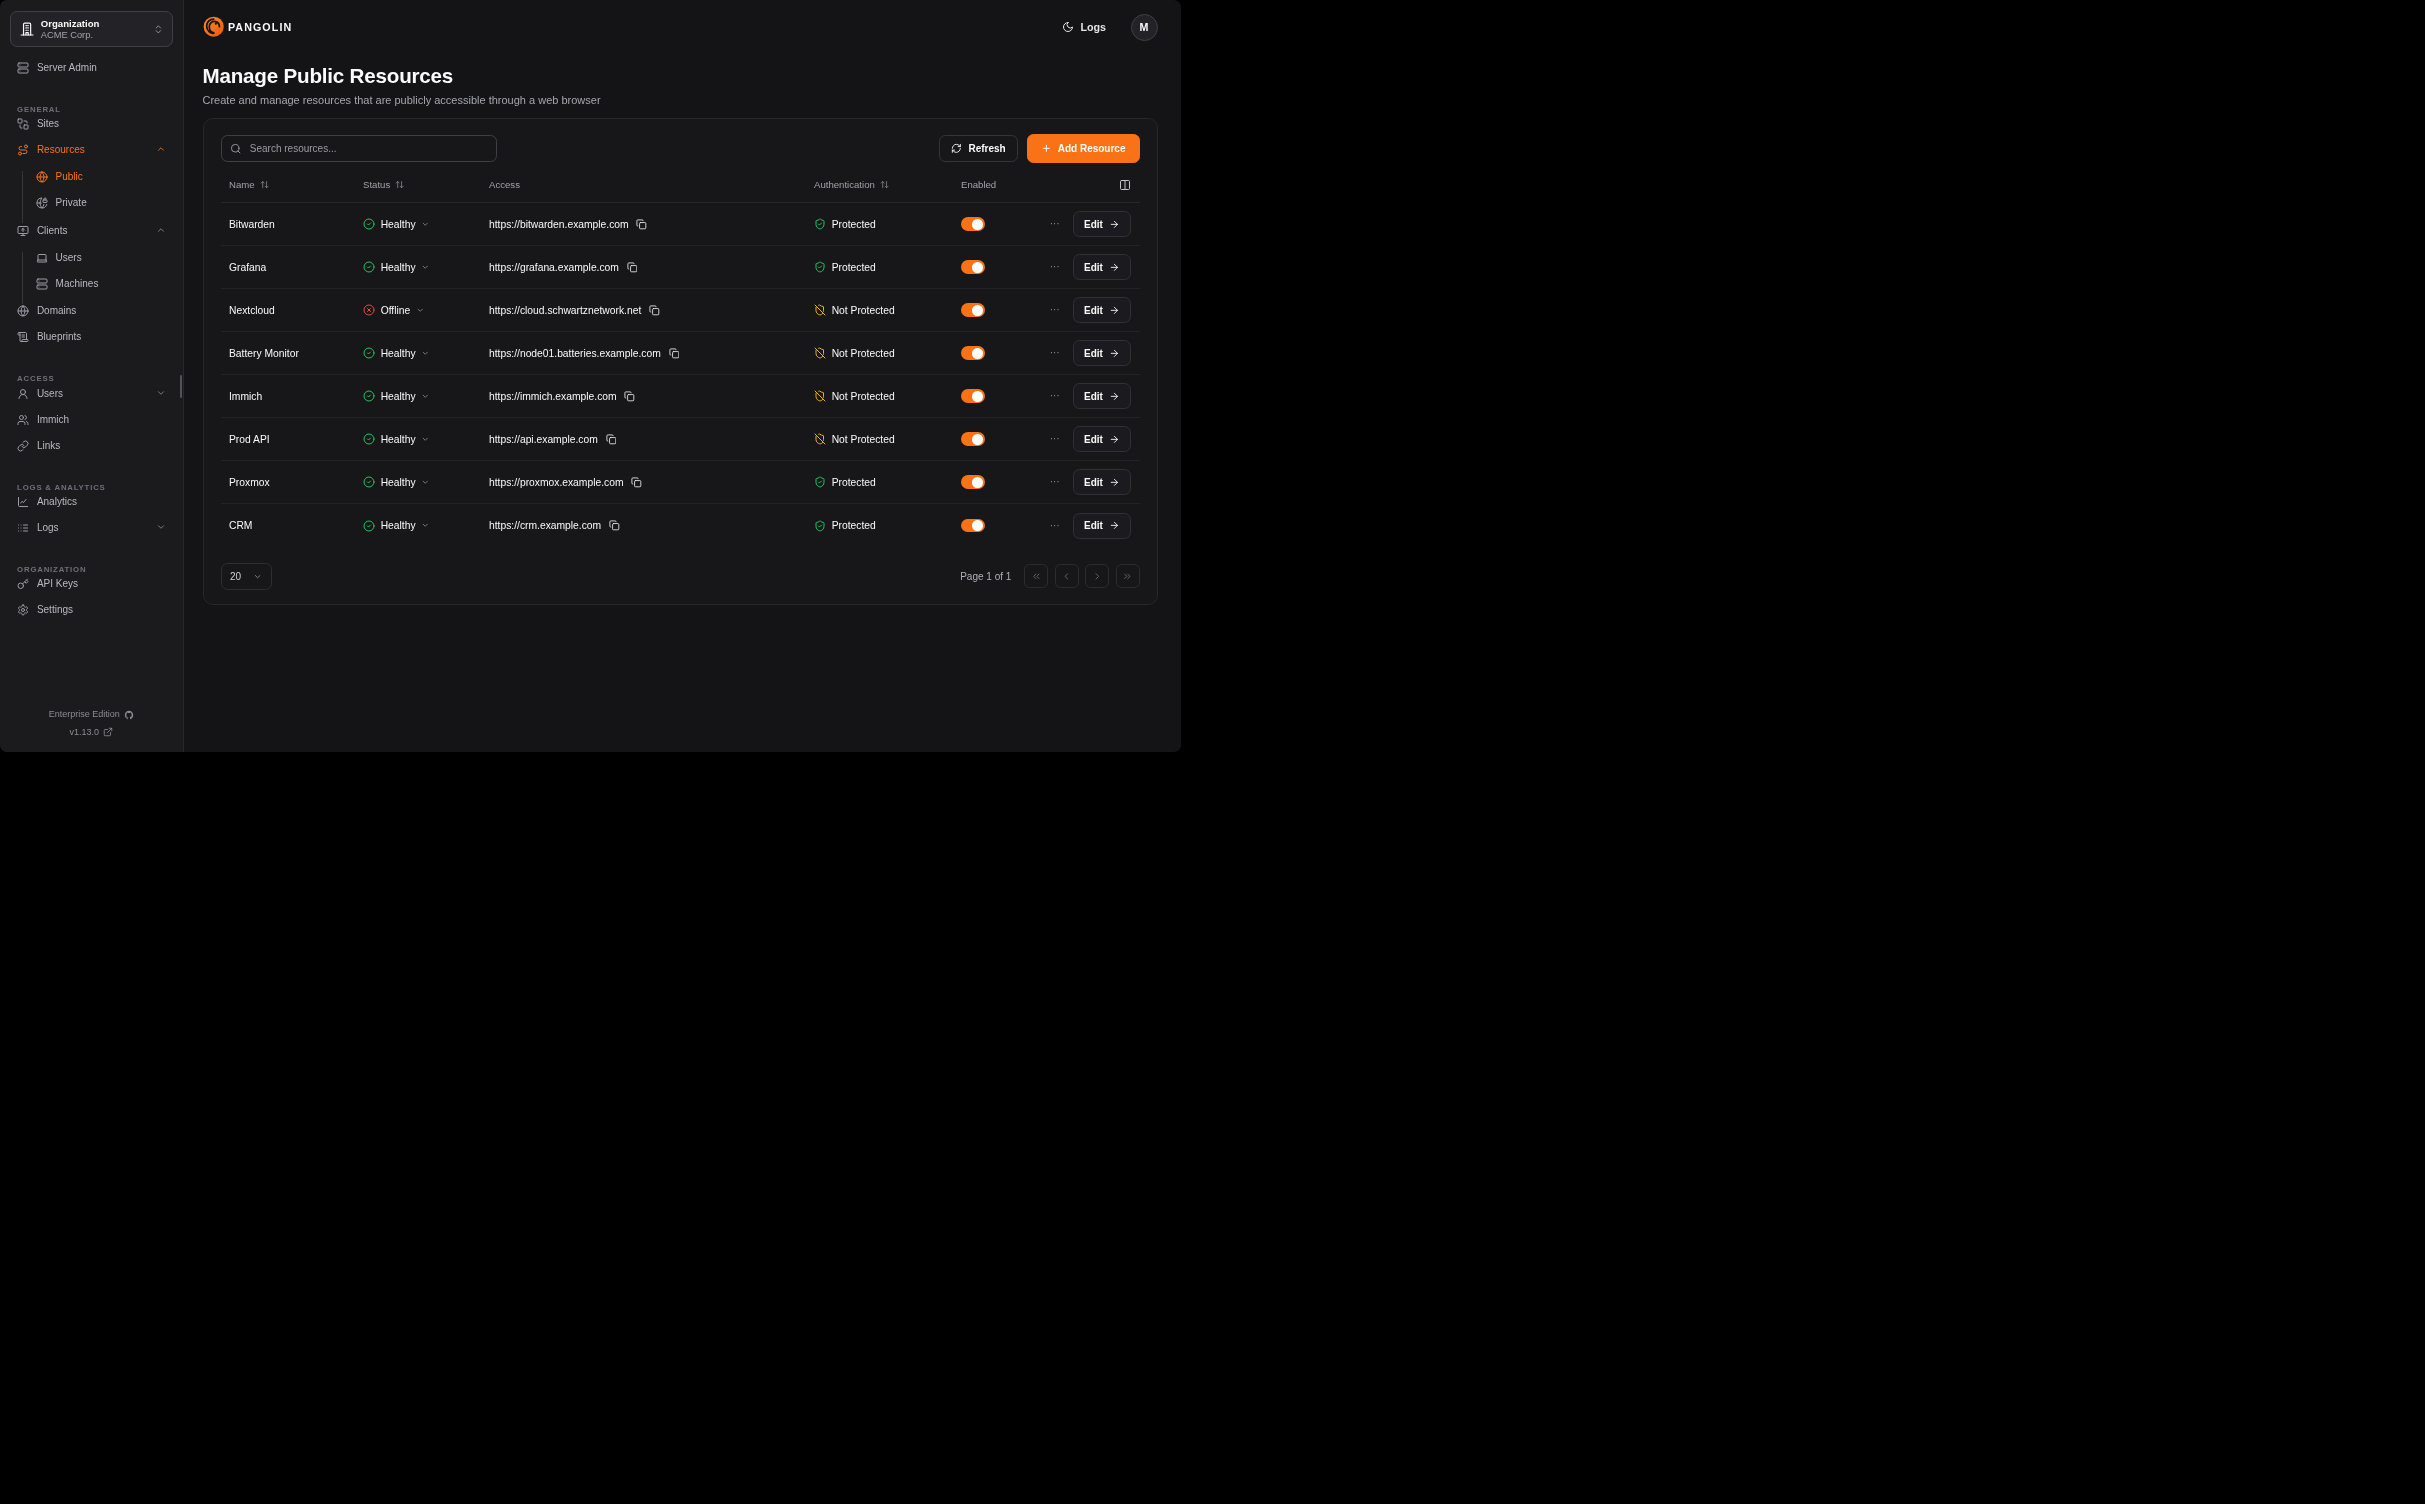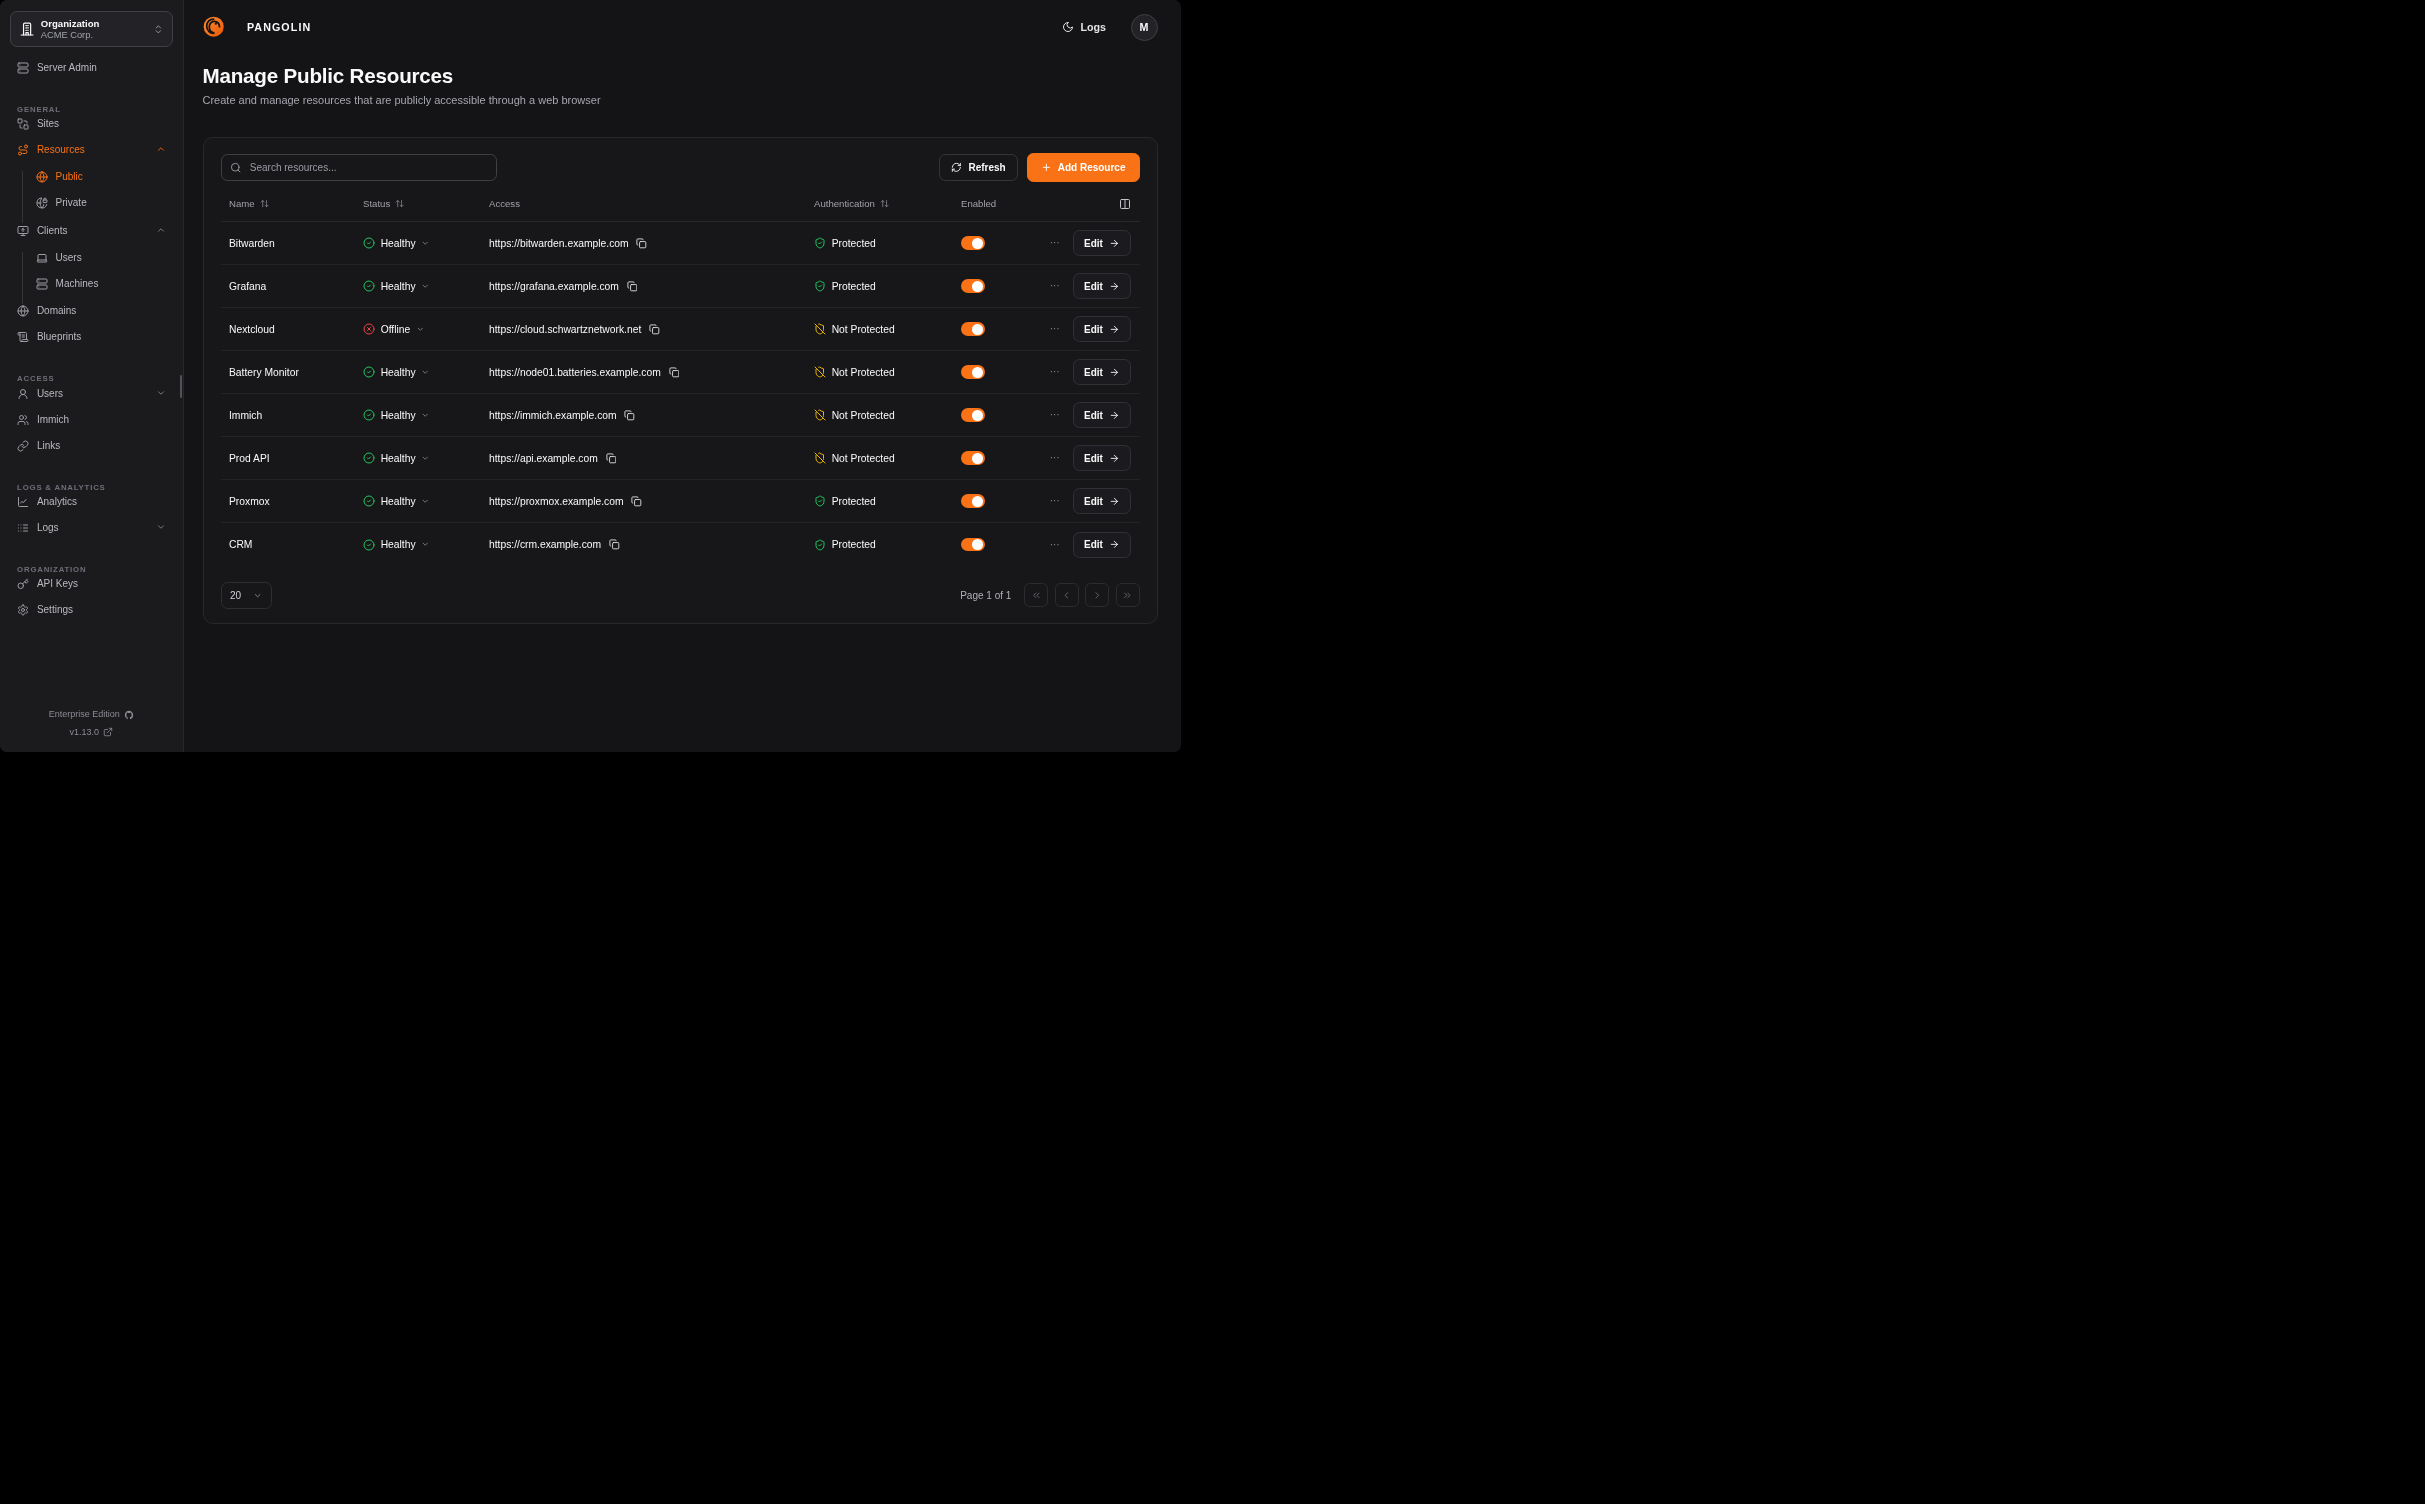--- a/index.html
+++ b/index.html
@@ -27,30 +27,30 @@
   .subwrap{border-left:0.7px solid #34343a;margin:1.4px 0 1.4px 12px;padding-left:5.7px;}
   .subwrap .nitem{height:26px;}
   .side-footer{margin-top:auto;text-align:center;font-size:9px;color:#8b8b93;line-height:1.9;padding-bottom:1.4px;}
   .side-footer .rowline{display:flex;align-items:center;justify-content:center;gap:4.3px;}
   .side-footer .ic{width:10px;height:10px;}
   .scroll-thumb{position:absolute;right:0.7px;top:375px;width:2.1px;height:23px;border-radius:1.4px;background:#52525b;}
 
   
   .main{flex:1;display:flex;flex-direction:column;padding:0 23.5px 0 18.5px;min-width:0;}
   .topbar{height:54px;display:flex;align-items:center;justify-content:space-between;}
-  .brand{display:flex;align-items:center;gap:23px;}
+  .brand{display:flex;align-items:center;gap:4px;}
   .brand-name{font-size:10.7px;font-weight:700;letter-spacing:1.1px;color:#fafafa;}
   .top-right{display:flex;align-items:center;gap:18.5px;}
   .theme-toggle{display:flex;align-items:center;gap:6.4px;color:#e4e4e7;font-size:10.7px;font-weight:600;cursor:pointer;background:none;border:none;font-family:inherit;}
   .theme-toggle .ic{width:12px;height:12px;}
   .avatar{width:27px;height:27px;border-radius:50%;background:#232327;border:0.7px solid #3f3f46;display:flex;align-items:center;justify-content:center;font-size:10.7px;font-weight:700;color:#fafafa;cursor:pointer;}
   .page-title{font-size:20.6px;font-weight:800;color:#fafafa;margin:10px 0 0;letter-spacing:-0.2px;}
   .page-sub{font-size:11px;color:#a6a6af;margin-top:5.7px;}
 
-  .card{margin-top:31px;border:0.7px solid #28282c;background:#17171a;border-radius:10px;padding:15.7px 17px 14.2px;}
+  .card{margin-top:12px;border:0.7px solid #28282c;background:#17171a;border-radius:10px;padding:15.7px 17px 14.2px;}
   .toolbar{display:flex;align-items:center;justify-content:space-between;}
   .search{display:flex;align-items:center;gap:6.4px;width:276px;height:27px;border:0.7px solid #3f3f46;border-radius:6.4px;padding:0 8.5px;color:#9a9aa3;}
   .search .ic{width:11.4px;height:11.4px;}
   .search input{background:transparent;border:none;outline:none;color:#e4e4e7;font-size:10px;font-family:inherit;width:100%;}
   .search input::placeholder{color:#9a9aa3;}
   .tb-actions{display:flex;align-items:center;gap:8.5px;}
   .btn{display:flex;align-items:center;gap:6.4px;height:27px;padding:0 11.4px;border-radius:6.4px;font-size:10px;font-weight:600;font-family:inherit;cursor:pointer;}
   .btn .ic{width:10.7px;height:10.7px;}
   .btn-ghost{background:transparent;border:0.7px solid #34343a;color:#fafafa;}
   .btn-primary{background:#f97316;border:0.7px solid #f97316;color:#fff;height:28.5px;padding:0 13px;}

